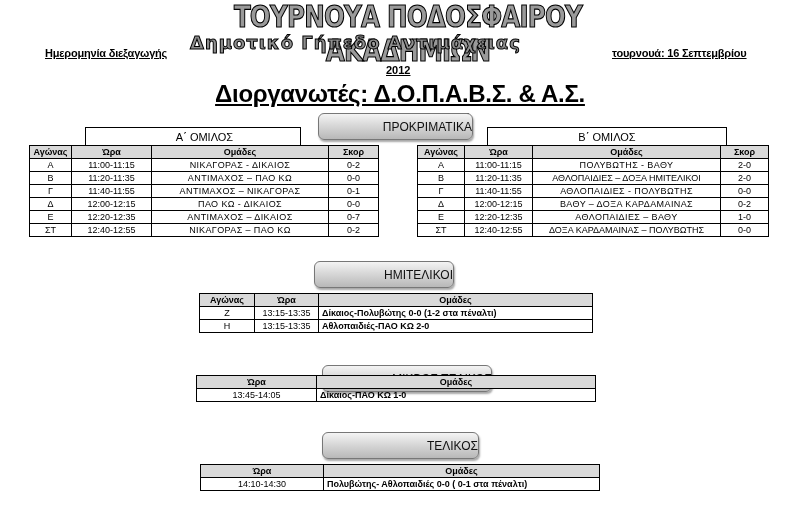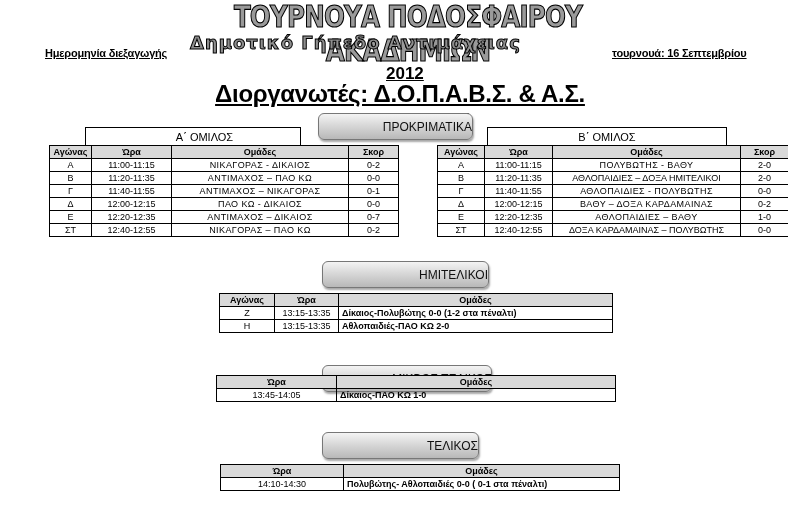--- a/index.html
+++ b/index.html
@@ -19,21 +19,21 @@
   }
   .date-left {
     position: absolute; left: 45px; top: 47px; font-size: 11px; font-weight: bold;
     text-decoration: underline; letter-spacing: -0.2px;
   }
   .date-right {
     position: absolute; left: 612px; top: 47px; font-size: 11px; font-weight: bold;
     text-decoration: underline; letter-spacing: -0.2px; text-align: center;
   }
   .year {
-    position: absolute; left: 386px; top: 64px; font-size: 17px; font-weight: bold;
+    position: absolute; left: 386px; top: 64px; font-size: 11px; font-weight: bold;
     text-decoration: underline;
     text-align: center;
   }
   .organizers {
     position: absolute; left: 198px; top: 80px; width: 404px; text-align: center;
     font-size: 24px; font-weight: bold; text-decoration: underline; letter-spacing: -0.3px;
   }
 
   .group-box {
     position: absolute; height: 19px; border: 1px solid #000; border-bottom: none;
@@ -41,21 +41,21 @@
   }
 
   .pill {
     position: absolute; height: 27px; border: 1px solid #777; border-radius: 6px;
     background: linear-gradient(to bottom, #f4f4f4 0%, #d8d8d8 45%, #b8b8b8 100%);
     box-shadow: 1px 2px 2px rgba(0,0,0,0.35);
     font-size: 12px; text-align: right; line-height: 26px; color: #111;
   }
 
   table.grid {
-    position: absolute; border-collapse: collapse; font-size: 9px; table-layout: fixed; margin-left: 20px;
+    position: absolute; border-collapse: collapse; font-size: 9px; table-layout: fixed;
   }
   table.grid th, table.grid td {
     border: 1px solid #000; height: 13px; padding: 0 3px; line-height: 11px;
     white-space: nowrap; overflow: hidden; text-align: center; font-weight: normal;
   }
   table.grid th { background: #d9d9d9; font-weight: bold; }
   table.grid td.left { text-align: left; font-weight: bold; }
   table.grid td.spaced { letter-spacing: 0.4px; }
 </style>
 </head>
@@ -175,21 +175,21 @@
     </tr>
     <tr>
       <td>ΣΤ</td>
       <td>12:40-12:55</td>
       <td>ΔΟΞΑ ΚΑΡΔΑΜΑΙΝΑΣ – ΠΟΛΥΒΩΤΗΣ</td>
       <td>0-0</td>
     </tr>
   </tbody>
 </table>
 
-<div class="pill" style="left:322px; top:261px; width:167px;">ΗΜΙΤΕΛΙΚΟΙ</div>
+<div class="pill" style="left:314px; top:261px; width:140px;">ΗΜΙΤΕΛΙΚΟΙ</div>
 <table class="grid" style="left:199px; top:293px; width:393px;">
   <colgroup>
       <col style="width:55px">
       <col style="width:64px">
       <col style="width:274px">
     </colgroup>
   <thead>
     <tr>
       <th>Αγώνας</th>
       <th>Ώρα</th>

